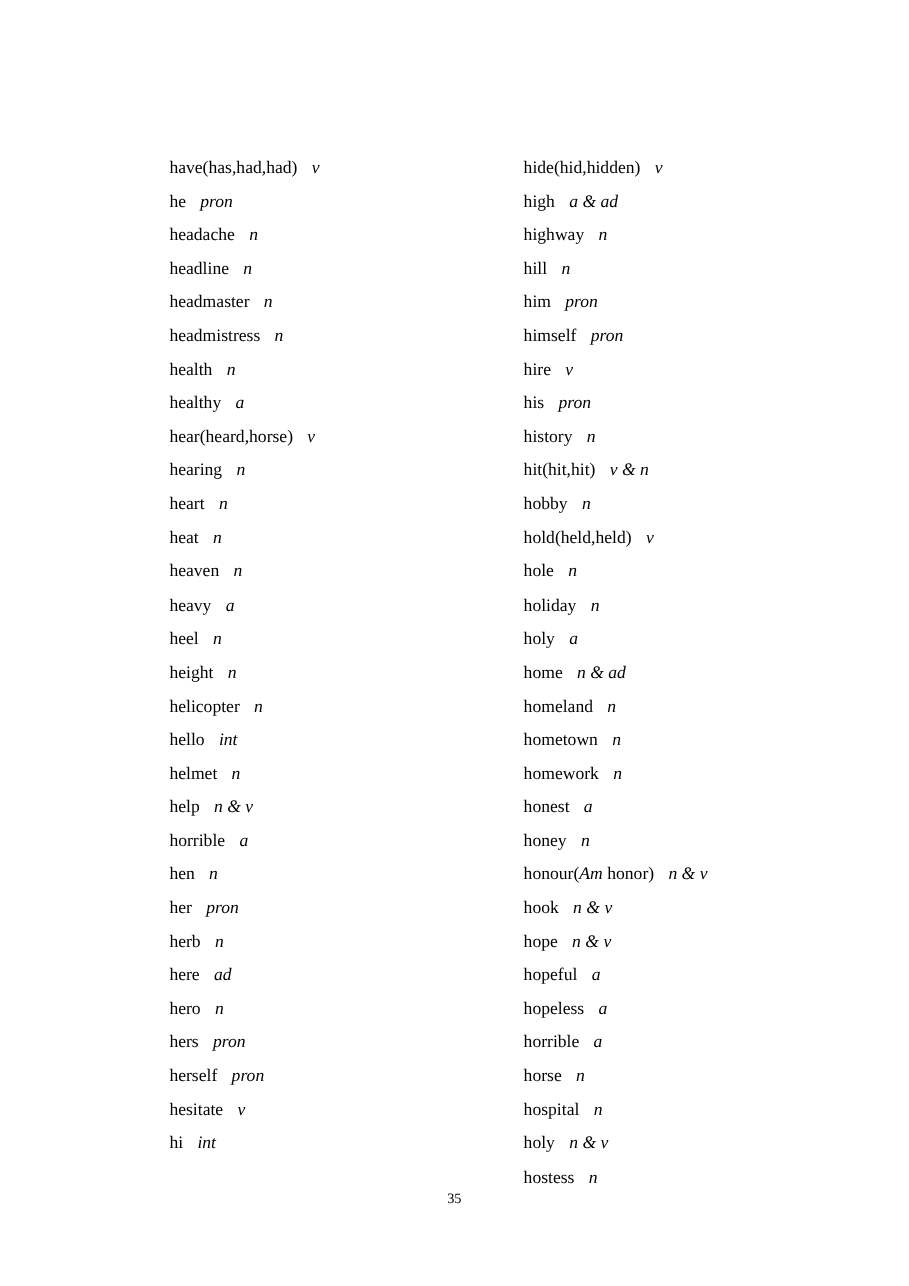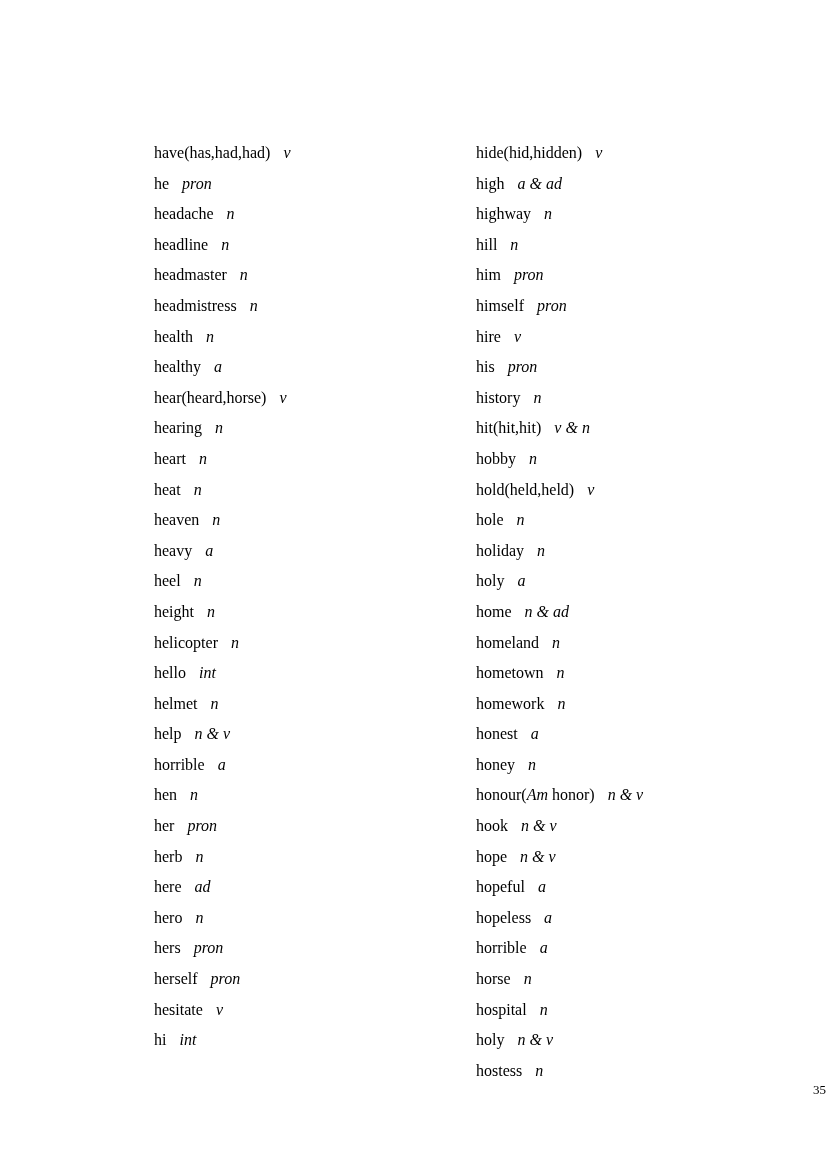--- a/index.html
+++ b/index.html
@@ -41,21 +41,21 @@
   }
   .entry .pos {
     font-style: italic;
     padding-left: 13px;
   }
   .page-number {
     position: absolute;
     top: 1082px;
     left: 0;
     width: 100%;
-    text-align: right;
+    text-align: center;
     font-size: 13px;
     line-height: 16px;
     font-style: normal;
   }
 </style>
 </head>
 <body>
 
 <div class="page">
 

